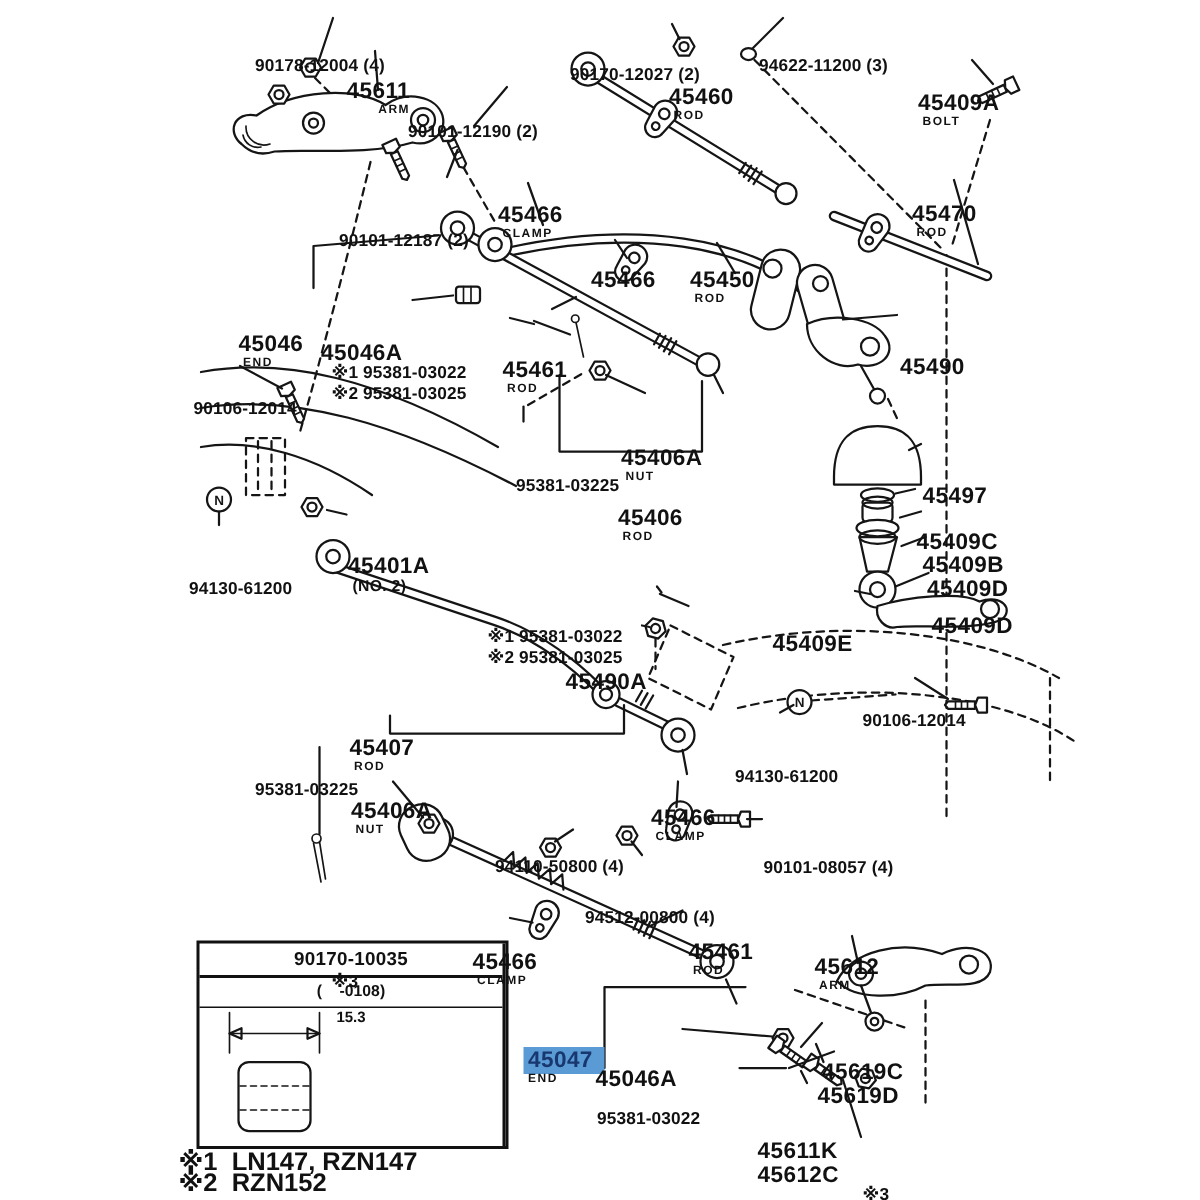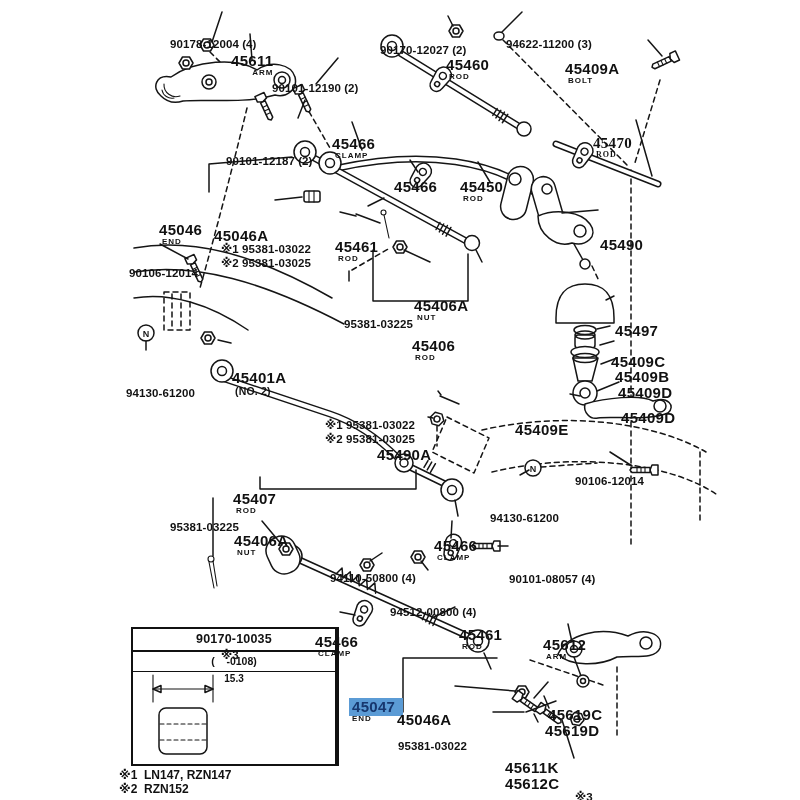--- a/index.html
+++ b/index.html
@@ -26,21 +26,21 @@
   #ptable{position:absolute;left:131px;top:627px;width:204px;border:2px solid #111;display:flex;}
   #ptable .col{flex:1;display:flex;flex-direction:column;}
   #ptable .col.first{border-right:2px solid #111;}
   #ptable .h{height:21px;border-bottom:2px solid #111;font-weight:700;font-size:12.5px;
              text-align:center;line-height:21px;letter-spacing:0.2px;}
   #ptable .r{height:19px;border-bottom:1.5px solid #111;font-weight:700;font-size:10.5px;
              text-align:center;line-height:19px;white-space:pre;}
   #ptable .cell{height:92px;position:relative;}
   #ptable .dim{position:absolute;top:1px;left:0;width:100%;text-align:center;
                font-weight:700;font-size:10px;}
-  #footnotes{position:absolute;left:119px;top:768px;font-weight:700;font-size:12px;line-height:14px;}
+  #footnotes{position:absolute;left:119px;top:768px;font-weight:700;font-size:17px;line-height:14px;}
   #footnotes .fr{white-space:pre;}
   #drawnum{position:absolute;left:592px;top:780px;font-weight:400;font-size:11.5px;letter-spacing:0.5px;margin-top:40px;}
 </style>
 </head>
 <body>
 
 <div id="stage">
 
   <svg id="art" width="800" height="800" viewBox="0 0 800 800">
     <defs>
@@ -294,22 +294,22 @@
 
   <div id="labels">
       <div class="plabel" style="left: 170px; top: 2px;"><span class="main">90178-12004 (4)</span></div>
       <div class="plabel big" style="left: 231px; top: 17px; text-align: right;"><span class="main">45611</span><span class="sub">ARM</span></div>
       <div class="plabel" style="left: 272px; top: 46px;"><span class="main">90101-12190 (2)</span></div>
       <div class="plabel" style="left: 226px; top: 119px;"><span class="main">90101-12187 (2)</span></div>
       <div class="plabel big" style="left: 332px; top: 100px;"><span class="main">45466</span><span class="sub">CLAMP</span></div>
       <div class="plabel" style="left: 380px; top: 8px;"><span class="main">90170-12027 (2)</span></div>
       <div class="plabel" style="left: 506px; top: 2px;"><span class="main">94622-11200 (3)</span></div>
       <div class="plabel big" style="left: 446px; top: 21px;"><span class="main">45460</span><span class="sub">ROD</span></div>
-      <div class="plabel big" style="left: 565px; top: 25px;"><span class="main">45409A</span><span class="sub">BOLT</span></div>
-      <div class="plabel big" style="left: 593px; top: 99px; font-family: Liberation Serif, serif;"><span class="main">45470</span><span class="sub">ROD</span></div>
+      <div class="plabel big" style="left: 612px; top: 25px;"><span class="main">45409A</span><span class="sub">BOLT</span></div>
+      <div class="plabel big" style="left: 608px; top: 99px;"><span class="main">45470</span><span class="sub">ROD</span></div>
       <div class="plabel big" style="left: 394px; top: 143px;"><span class="main">45466</span></div>
       <div class="plabel big" style="left: 460px; top: 143px;"><span class="main">45450</span><span class="sub">ROD</span></div>
       <div class="plabel big" style="left: 159px; top: 186px;"><span class="main">45046</span><span class="sub">END</span></div>
       <div class="plabel big" style="left: 214px; top: 192px;"><span class="main">45046A</span></div>
       <div class="plabel" style="left: 221px; top: 207px;"><span class="main">※1 95381-03022</span></div>
       <div class="plabel" style="left: 221px; top: 221px;"><span class="main">※2 95381-03025</span></div>
       <div class="plabel big" style="left: 335px; top: 203px;"><span class="main">45461</span><span class="sub">ROD</span></div>
       <div class="plabel" style="left: 129px; top: 231px;"><span class="main">90106-12014</span></div>
       <div class="plabel big" style="left: 600px; top: 201px;"><span class="main">45490</span></div>
       <div class="plabel" style="left: 344px; top: 282px;"><span class="main">95381-03225</span></div>

